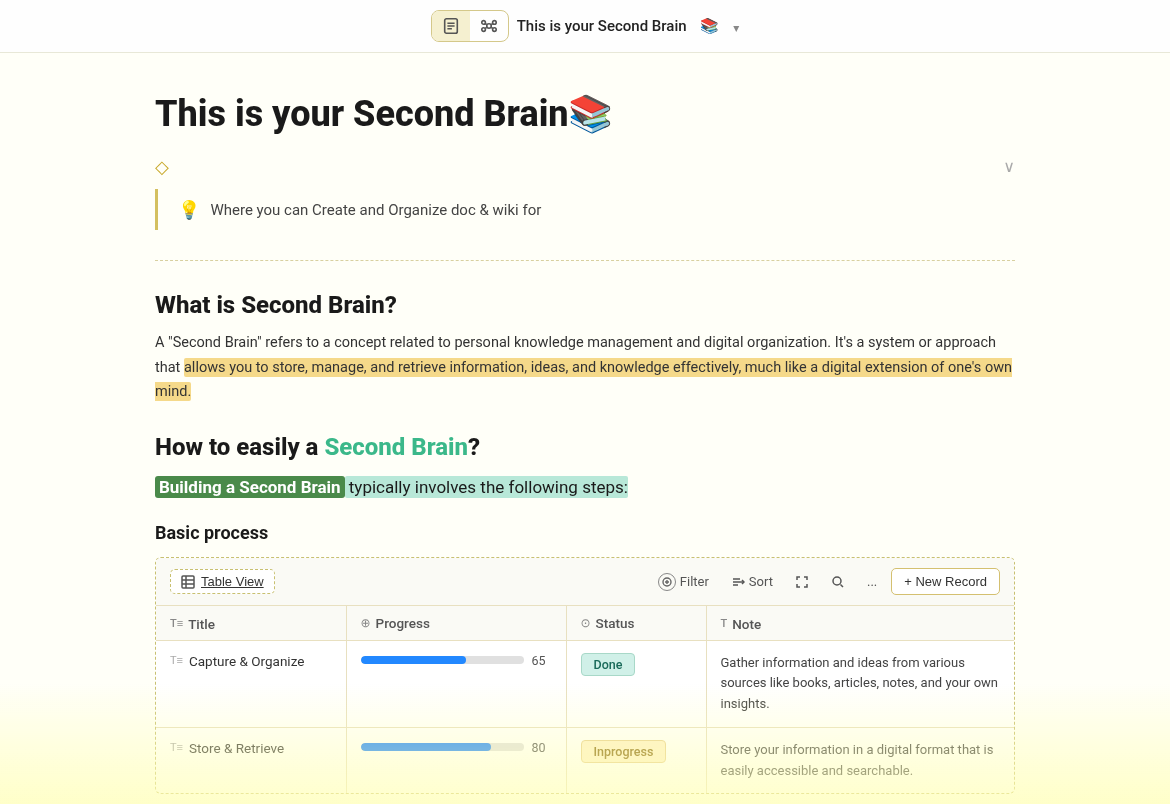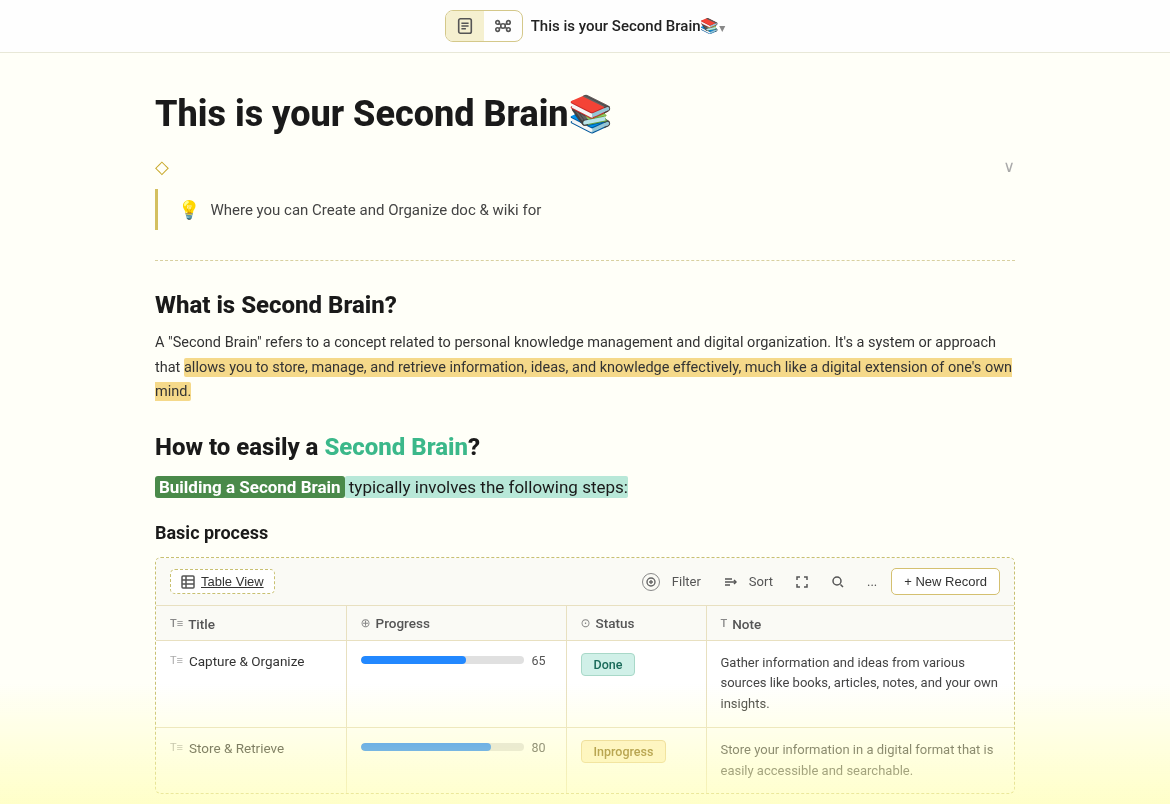--- a/index.html
+++ b/index.html
@@ -51,21 +51,21 @@
       width: 18px;
       height: 18px;
     }
 
     .nav-title {
       font-size: 15px;
       font-weight: 500;
       color: #222;
       display: flex;
       align-items: flex-end;
-      gap: 0;
+      gap: 14px;
       cursor: pointer;
     }
 
     .nav-chevron {
       color: #888;
       font-size: 12px;
     }
 
     
     .main-content {
@@ -220,21 +220,21 @@
       text-decoration: underline;
     }
 
     .toolbar-spacer {
       flex: 1;
     }
 
     .toolbar-action {
       display: flex;
       align-items: center;
-      gap: 12px;
+      gap: 4px;
       font-size: 13px;
       color: #555;
       cursor: pointer;
       padding: 4px 8px;
       border-radius: 4px;
     }
 
     .toolbar-circle-icon {
       width: 18px;
       height: 18px;

